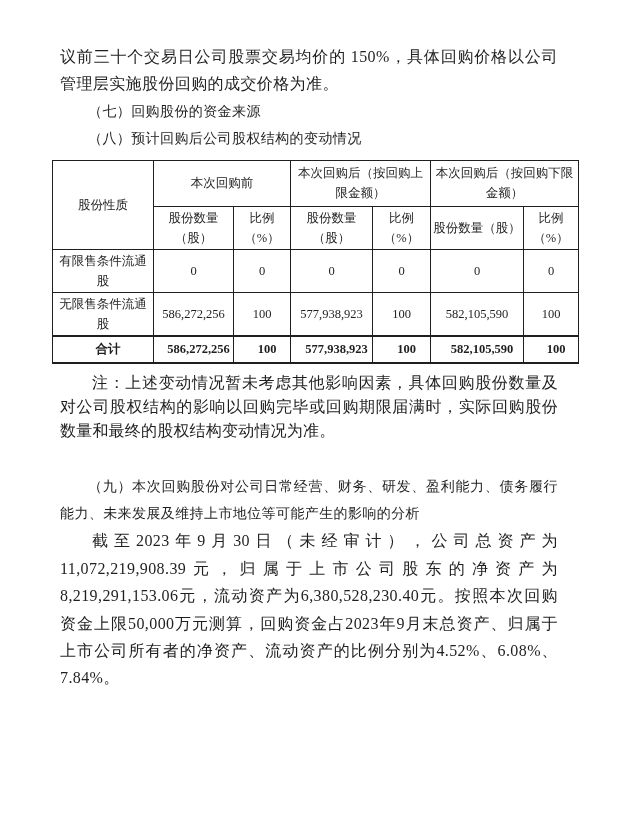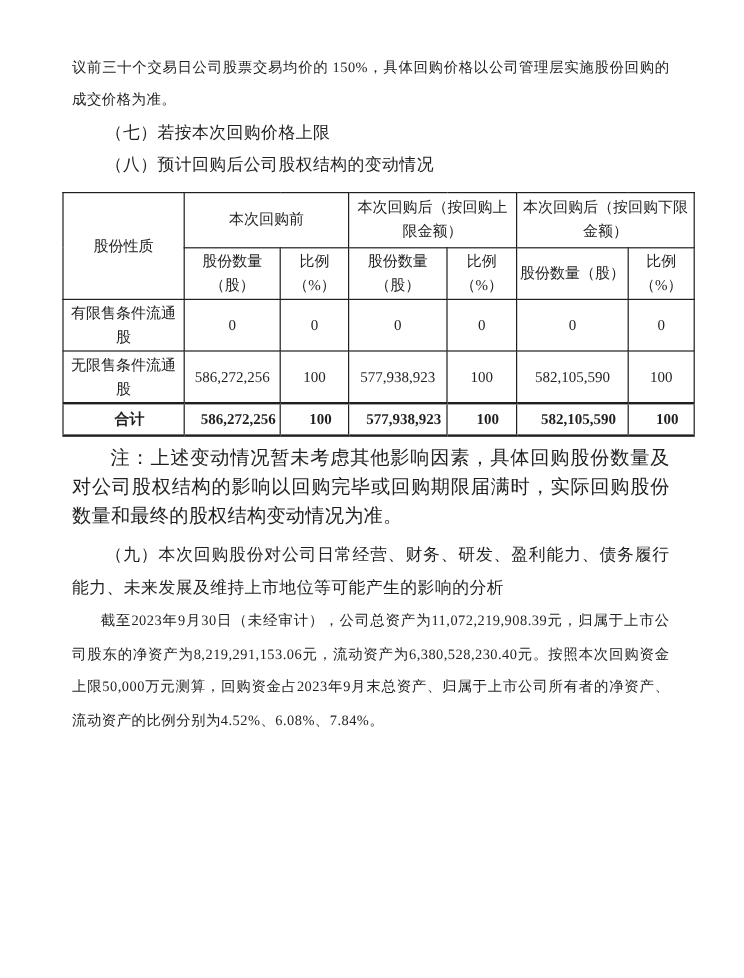--- a/index.html
+++ b/index.html
@@ -16,40 +16,40 @@
   }
   .page {
     box-sizing: border-box;
     width: 620px;
     height: 815px;
     padding: 43px 62px 0 60px;
     background: #ffffff;
   }
   .body-text {
     margin: 0;
-    font-size: 12px;
+    font-size: 16px;
     line-height: 27.4px;
     text-align: justify;
     text-indent: 2em;
     letter-spacing: 0.4px;
   }
   .no-indent {
     text-indent: 0;
   }
   .section-heading {
     margin: 0;
     font-size: 14px;
     line-height: 27.4px;
     text-align: justify;
     text-indent: 2em;
     letter-spacing: 0.4px;
     font-weight: normal;
   }
   .heading-9 {
-    margin-top: 7px;
+    margin-top: 30px;
   }
   table.share-table {
     border-collapse: collapse;
     table-layout: fixed;
     width: 526px;
     margin: 7px 0 0 -8px;
     font-size: 12.5px;
     color: #1f1f1f;
   }
   table.share-table th,
@@ -88,21 +88,21 @@
   }
 </style>
 </head>
 <body>
 
 <div class="page">
 
   <p class="body-text no-indent">议前三十个交易日公司股票交易均价的 150%，具体回购价格以公司管理层实施股份回购的成交价格为准。</p>
 
 
-  <p class="section-heading">（七）若按本次回购价格上限</p>
+  <p class="section-heading">（七）回购股份的资金来源</p>
 
 
   <p class="section-heading">（八）预计回购后公司股权结构的变动情况</p>
 
 
   <table class="share-table">
     <colgroup>
       <col style="width:101px">
       <col style="width:80px">
       <col style="width:57px">

